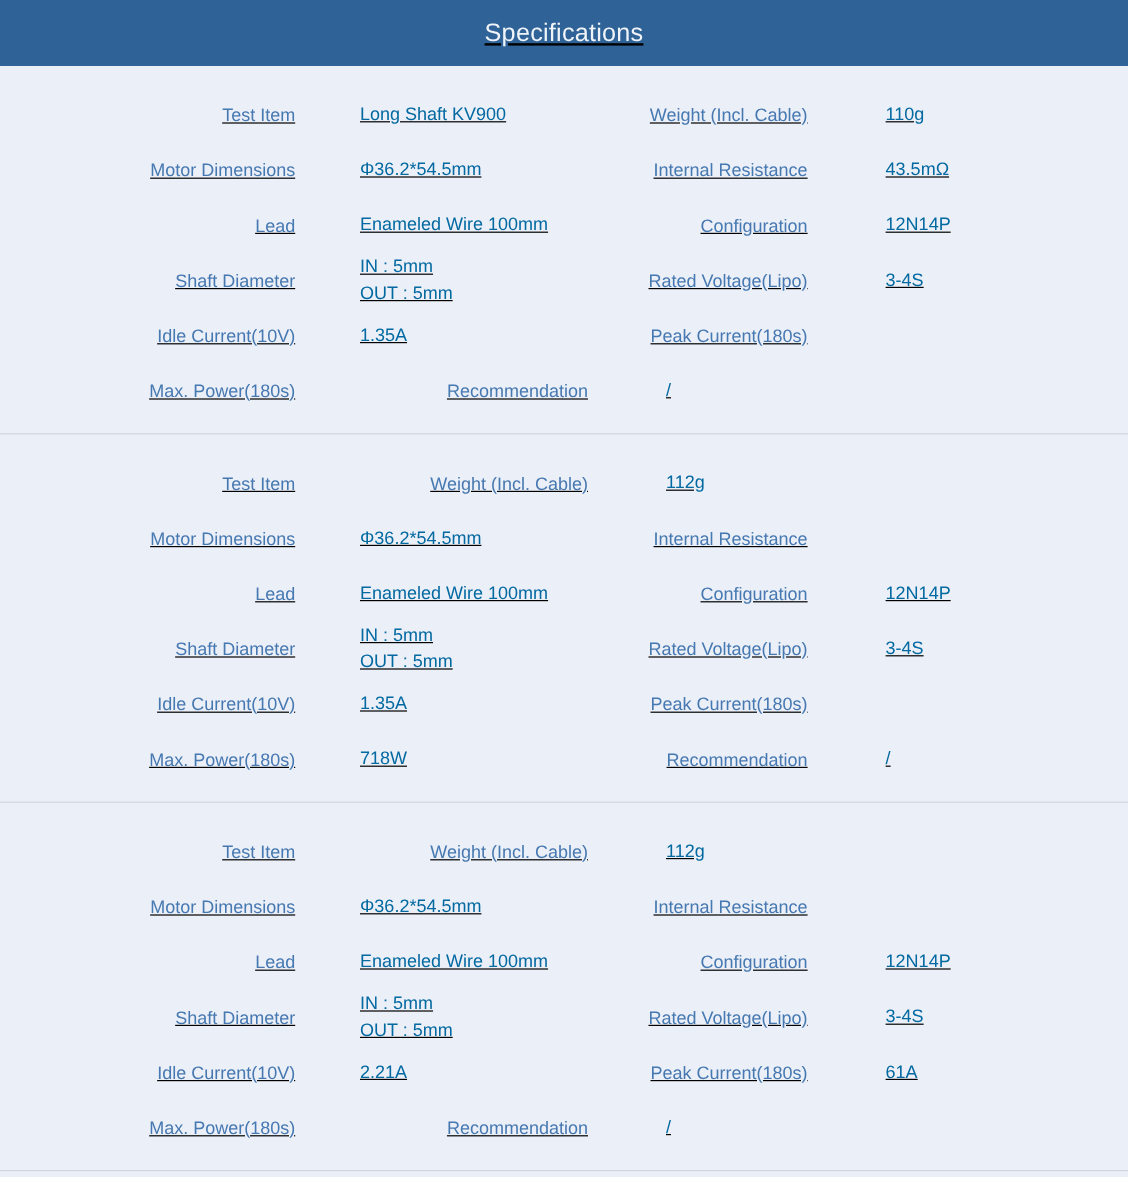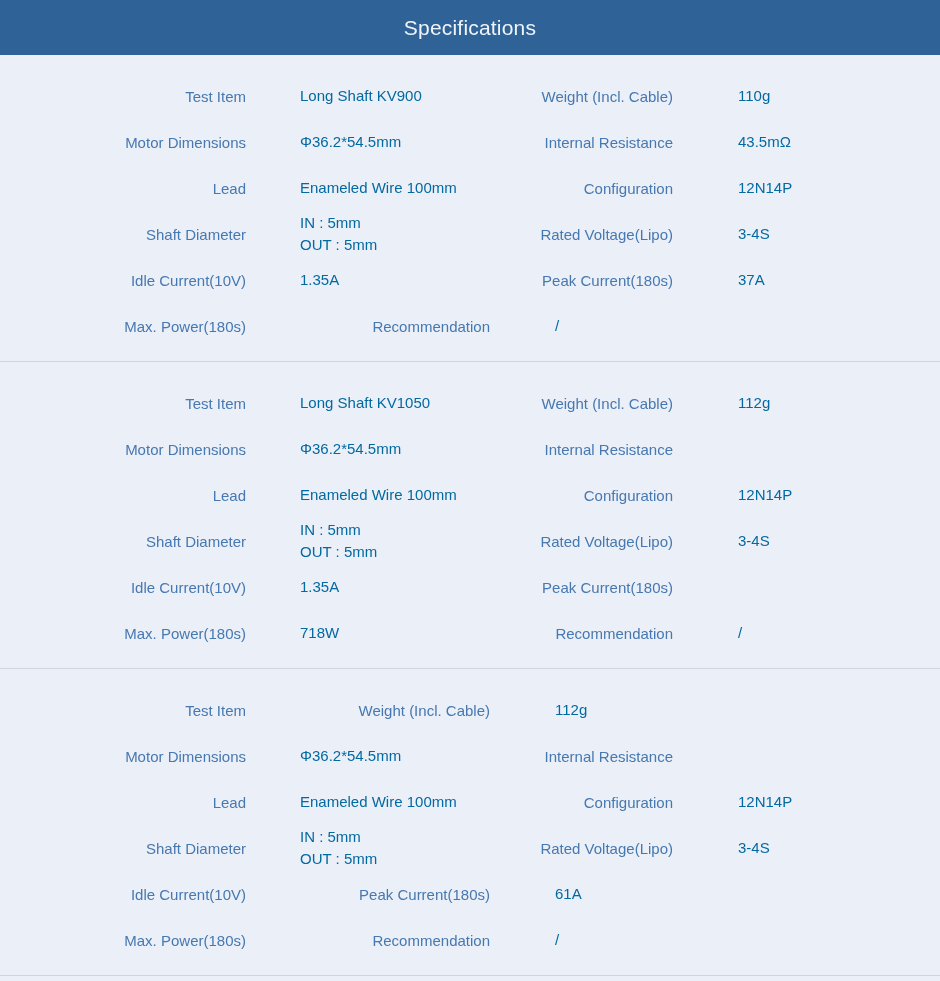--- a/index.html
+++ b/index.html
@@ -6,20 +6,21 @@
     margin: 0;
     padding: 0;
     background: #ebeff7;
     font-family: "Liberation Sans", "DejaVu Sans", sans-serif;
   }
   .page {
     width: 940px;
     min-height: 981px;
     background: #ebeff7;
     margin: 0 auto;
+    text-decoration: underline;
   }
   .header-bar {
     height: 55px;
     background: #2f6398;
     display: flex;
     align-items: center;
     justify-content: center;
   }
   .header-title {
     color: #f0f4f9;
@@ -87,33 +88,31 @@
       <div class="cell spec-label">Shaft Diameter</div>
       <div class="cell spec-value">IN : 5mm
 OUT : 5mm</div>
       <div class="cell spec-label">Rated Voltage(Lipo)</div>
       <div class="cell spec-value right-col">3-4S</div>
     </div>
     <div class="spec-row">
       <div class="cell spec-label">Idle Current(10V)</div>
       <div class="cell spec-value">1.35A</div>
       <div class="cell spec-label">Peak Current(180s)</div>
-      <div class="cell spec-value right-col">37A</div>
     </div>
     <div class="spec-row">
       <div class="cell spec-label">Max. Power(180s)</div>
       <div class="cell spec-label">Recommendation</div>
       <div class="cell spec-value right-col">/</div>
     </div>
   </div>
 
   <div class="spec-section">
     <div class="spec-row">
       <div class="cell spec-label">Test Item</div>
-      <div class="cell spec-value">Long Shaft KV1050</div>
       <div class="cell spec-label">Weight (Incl. Cable)</div>
       <div class="cell spec-value right-col">112g</div>
     </div>
     <div class="spec-row">
       <div class="cell spec-label">Motor Dimensions</div>
       <div class="cell spec-value">Φ36.2*54.5mm</div>
       <div class="cell spec-label">Internal Resistance</div>
     </div>
     <div class="spec-row">
       <div class="cell spec-label">Lead</div>
@@ -160,20 +159,21 @@
     </div>
     <div class="spec-row">
       <div class="cell spec-label">Shaft Diameter</div>
       <div class="cell spec-value">IN : 5mm
 OUT : 5mm</div>
       <div class="cell spec-label">Rated Voltage(Lipo)</div>
       <div class="cell spec-value right-col">3-4S</div>
     </div>
     <div class="spec-row">
       <div class="cell spec-label">Idle Current(10V)</div>
+      <div class="cell spec-value">2.21A</div>
       <div class="cell spec-label">Peak Current(180s)</div>
       <div class="cell spec-value right-col">61A</div>
     </div>
     <div class="spec-row">
       <div class="cell spec-label">Max. Power(180s)</div>
       <div class="cell spec-label">Recommendation</div>
       <div class="cell spec-value right-col">/</div>
     </div>
   </div>
 

